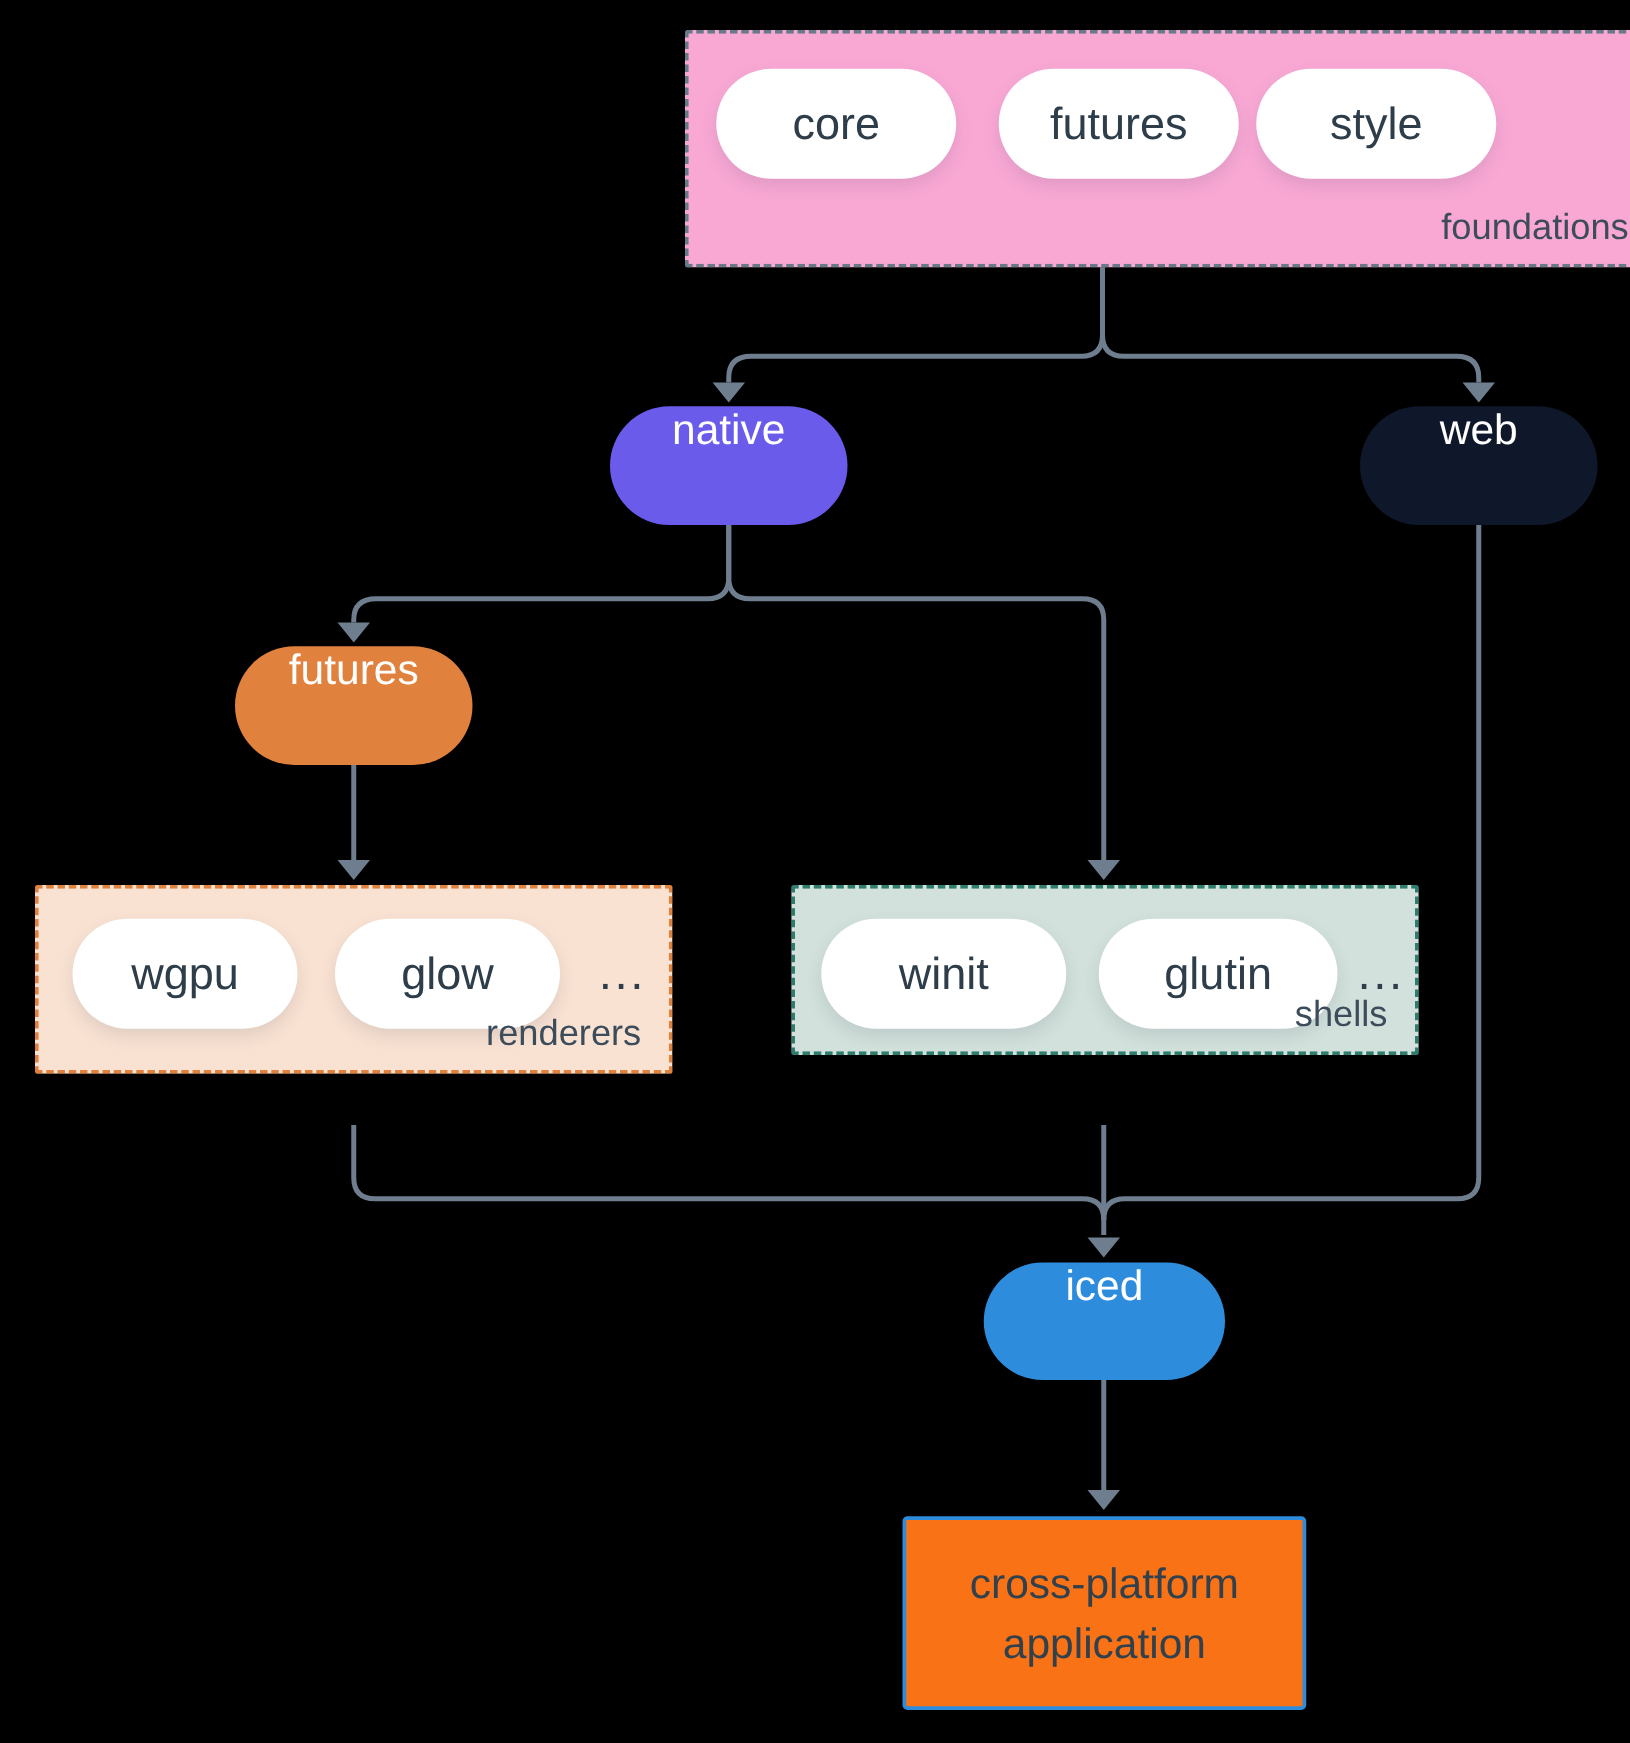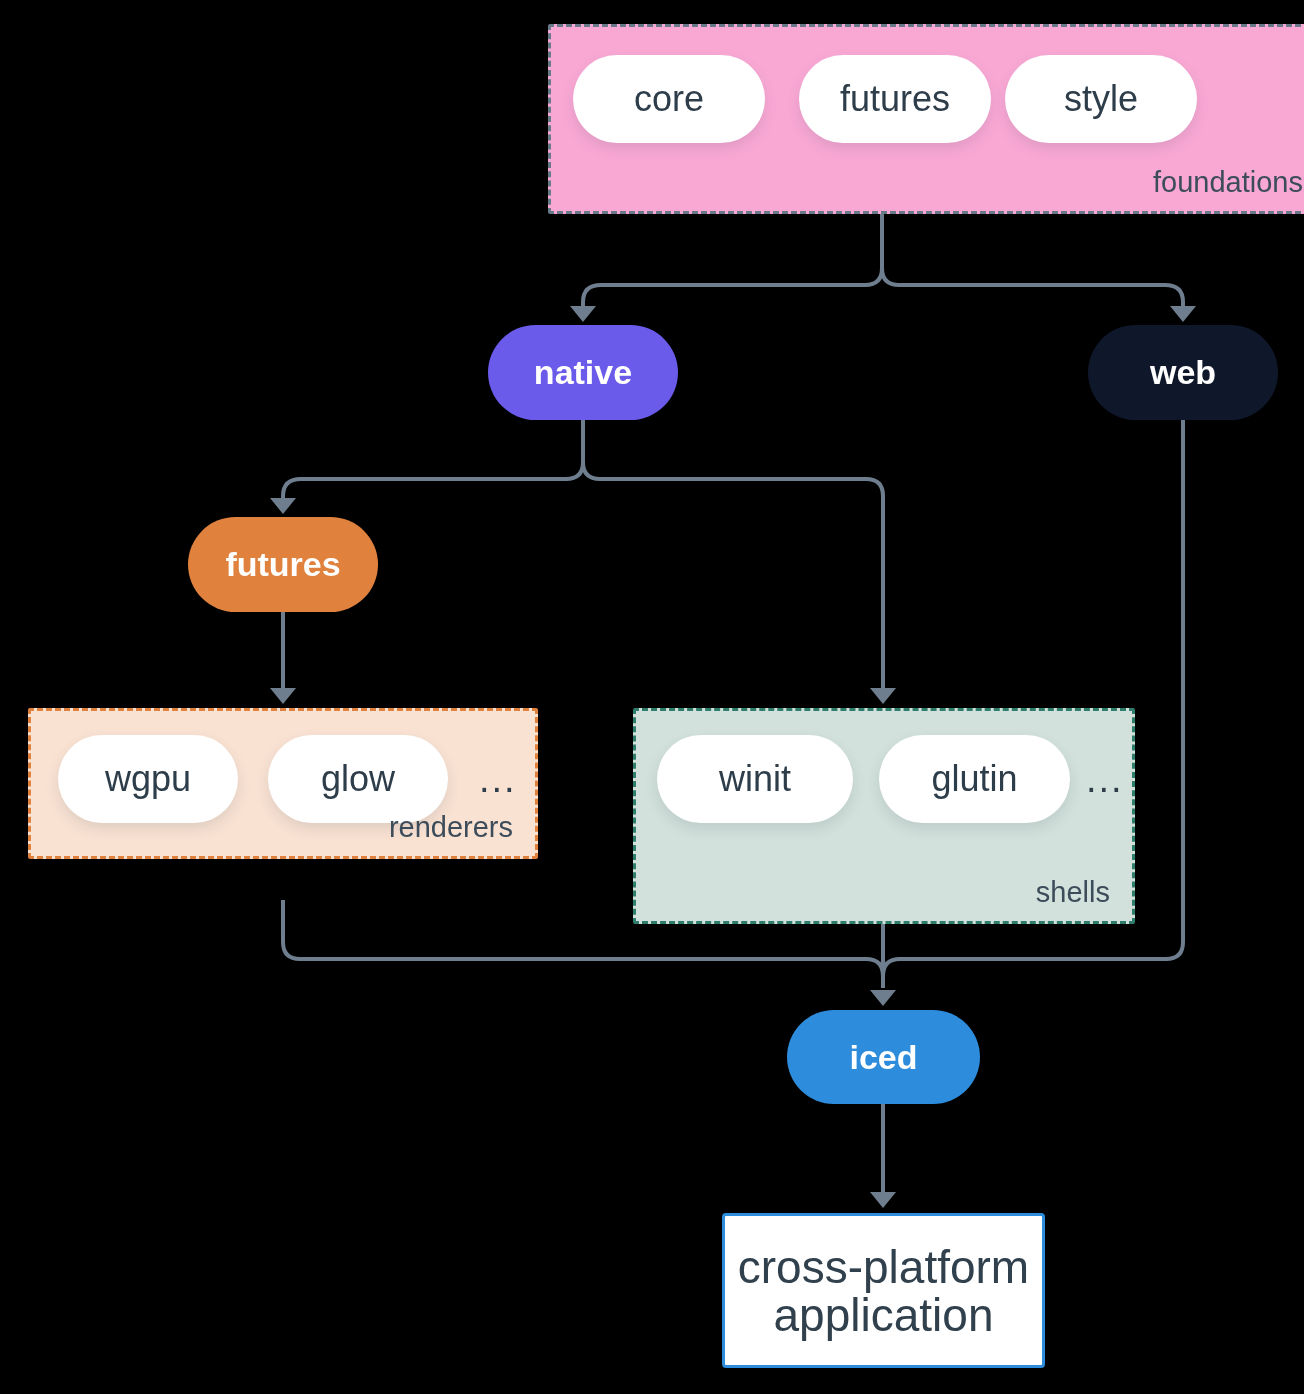--- a/index.html
+++ b/index.html
@@ -39,21 +39,21 @@
     left: 548px; top: 24px; width: 780px; height: 190px;
     background: #f9a8d4;
     border: 3px dashed #68798a;
   }
   .group-renderers {
     left: 28px; top: 708px; width: 510px; height: 151px;
     background: #f9e2d2;
     border: 3px dashed #e0813d;
   }
   .group-shells {
-    left: 633px; top: 708px; width: 502px; height: 216px;
+    left: 633px; top: 708px; width: 502px; height: 136px;
     background: #d2e1db;
     border: 3px dashed #2f7d6d;
   }
   .group-label {
     position: absolute;
     right: 22px; bottom: 12px;
     font-size: 29px;
     color: #3d4c5a;
   }
   .white-pill {
@@ -77,43 +77,41 @@
     font-size: 38px;
     color: #2e3d4a;
     letter-spacing: 2px;
   }
   .node-pill {
     position: absolute;
     width: 190px;
     height: 95px;
     border-radius: 48px;
     display: flex;
-    align-items: center;
     justify-content: center;
     font-size: 34px;
     color: #ffffff;
-    font-weight: bold;
   }
   .node-native  { left: 488px;  top: 325px; background: #6a5beb; }
   .node-web     { left: 1088px; top: 325px; background: #0f172a; }
   .node-graphics{ left: 188px;  top: 517px; background: #e0813d; }
   .node-iced    { left: 787px;  top: 1010px; width: 193px; height: 94px; background: #2d8cdb; }
   .app-box {
     position: absolute;
     left: 722px; top: 1213px;
     width: 323px; height: 155px;
     box-sizing: border-box;
-    background: #ffffff;
+    background: #f97316;
     border: 3px solid #2d8cdb;
     border-radius: 4px;
     display: flex;
     flex-direction: column;
     align-items: center;
     justify-content: center;
-    font-size: 46px;
+    font-size: 34px;
     line-height: 48px;
     color: #31404d;
     text-align: center;
   }
 </style>
 </head>
 <body>
 
 <div class="canvas">
 

